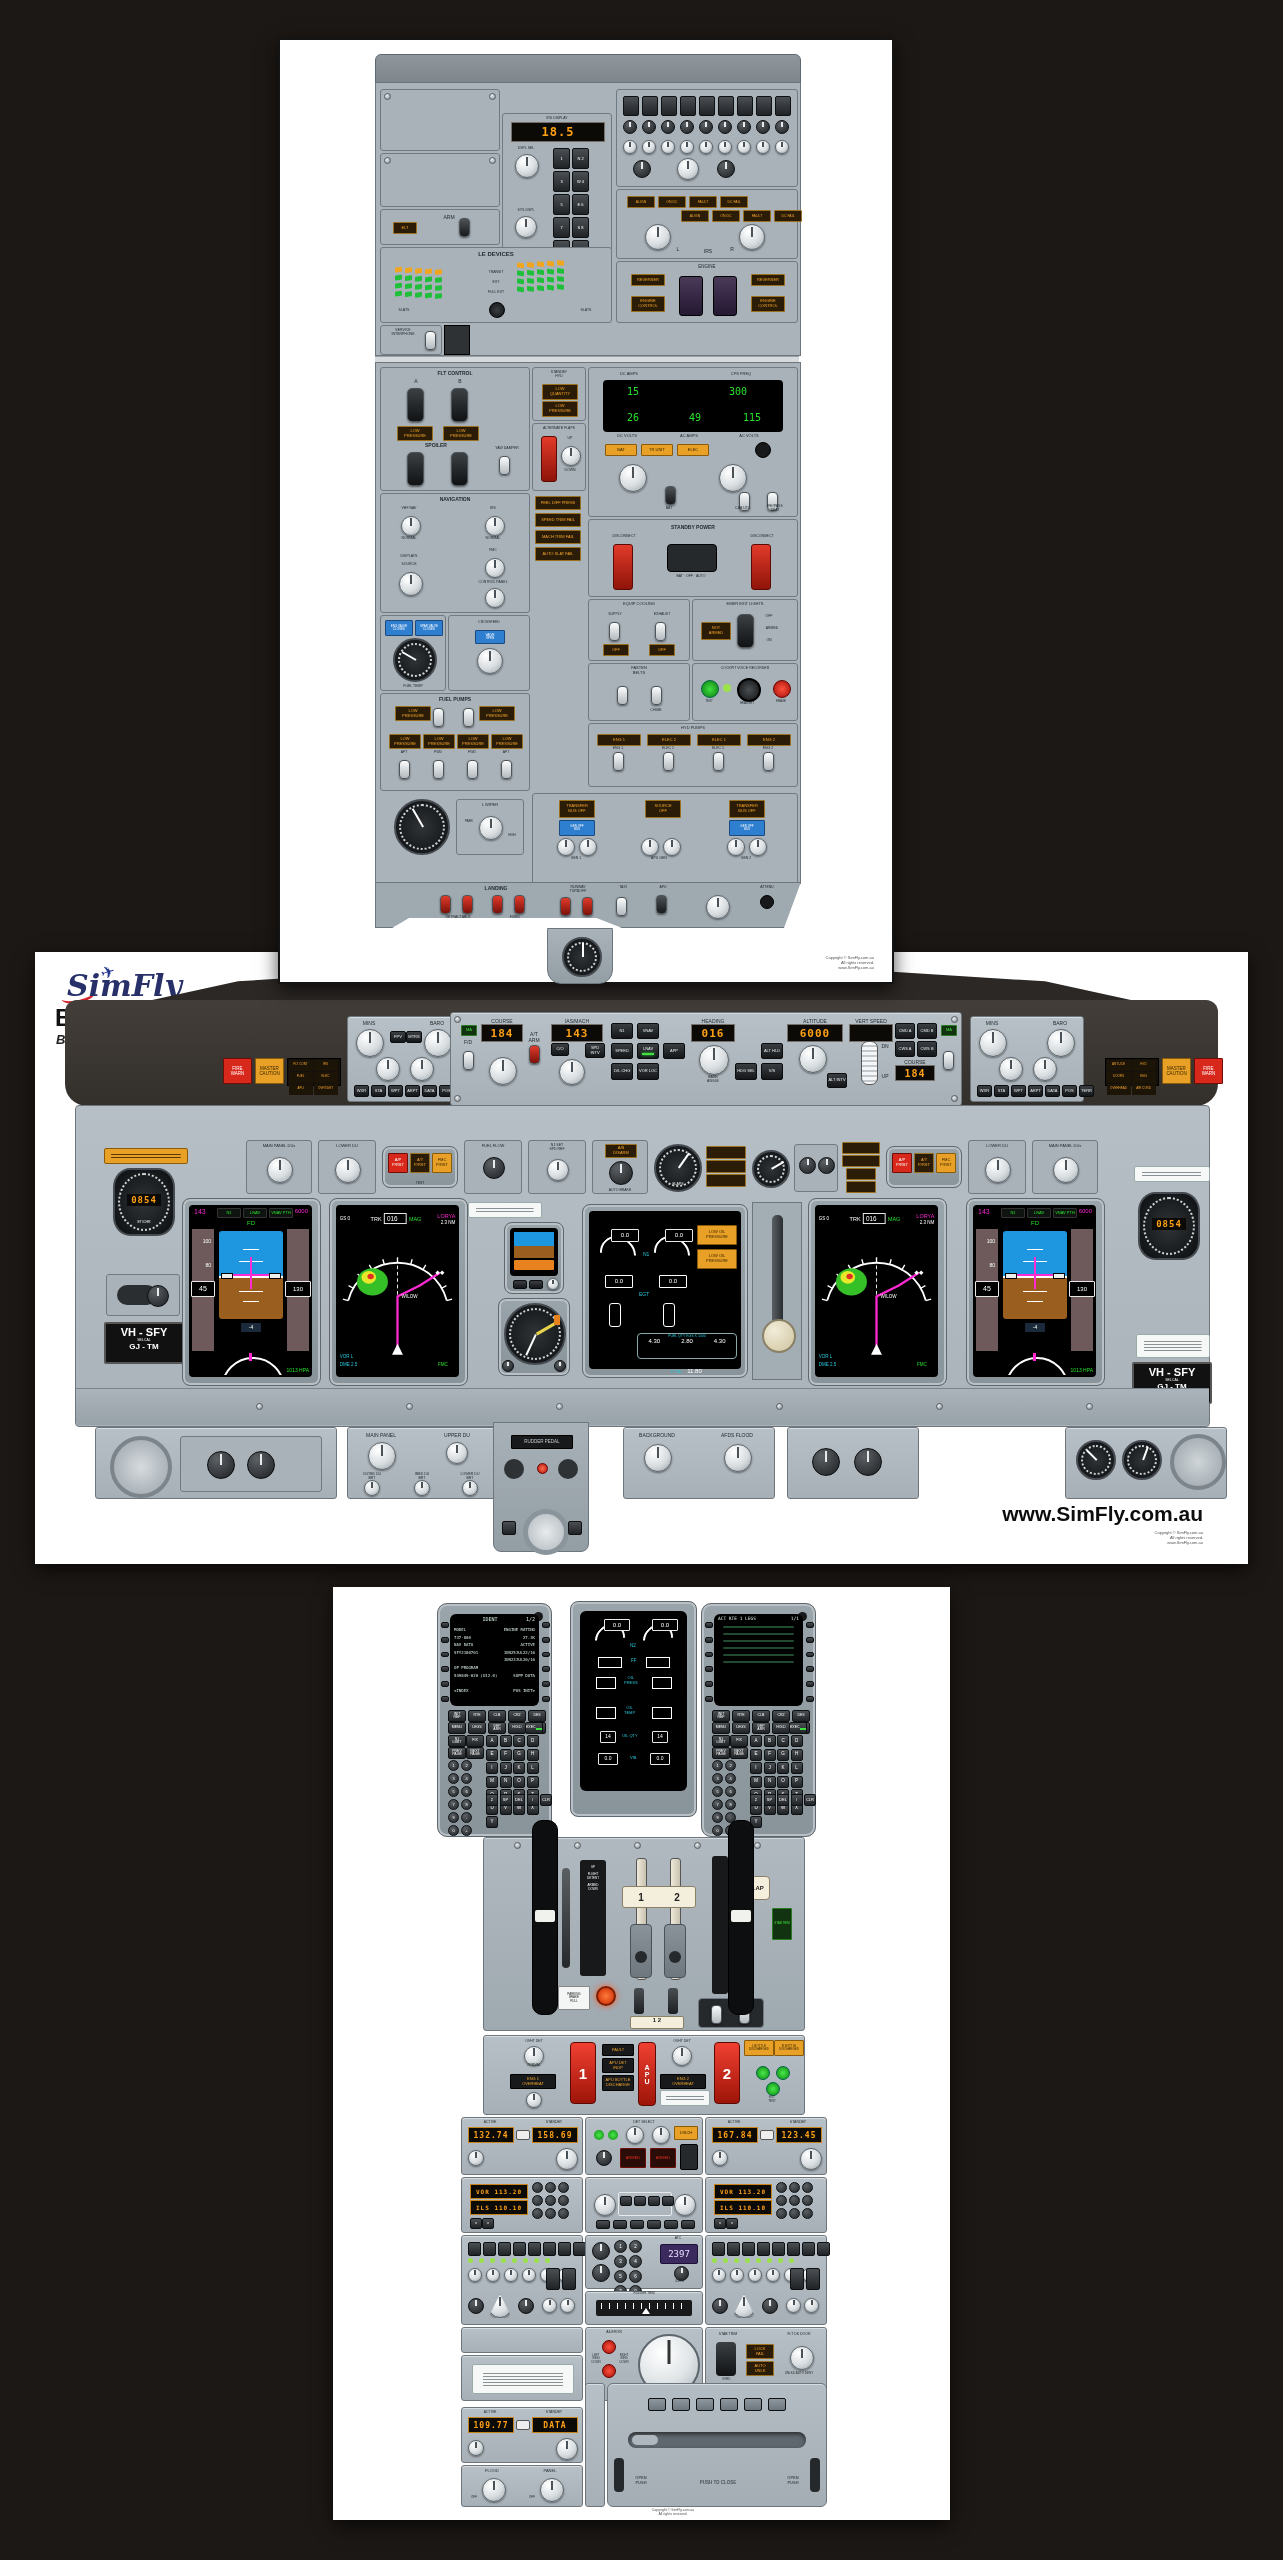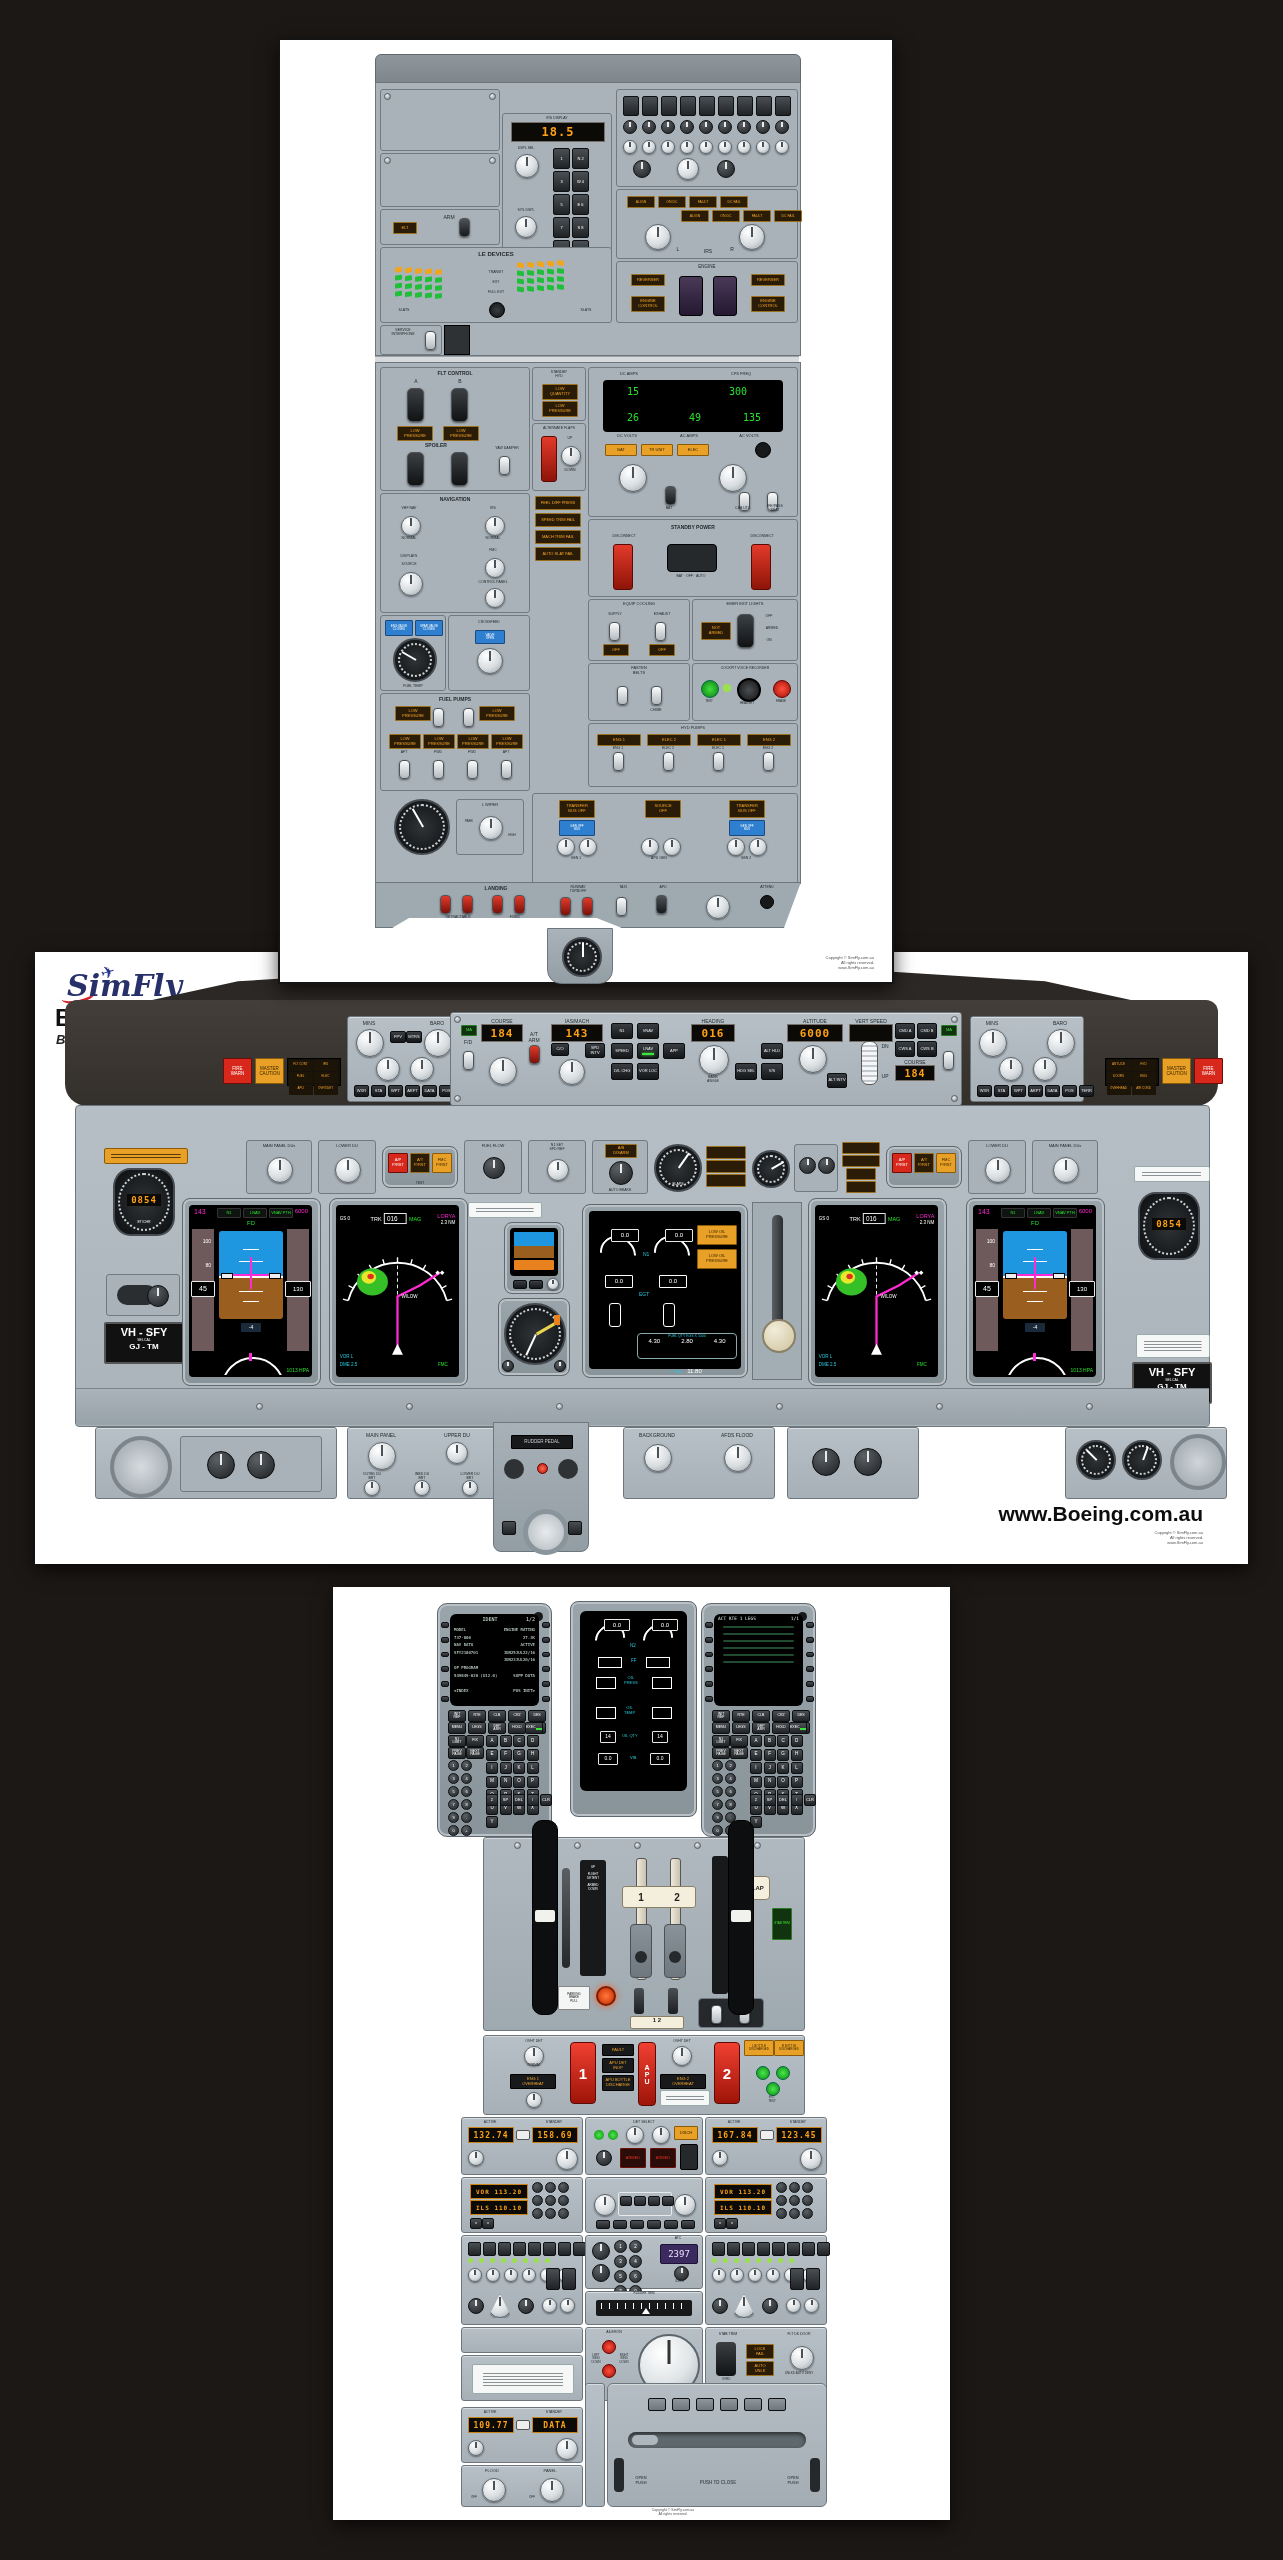--- a/index.html
+++ b/index.html
@@ -581,21 +581,21 @@
   <div class="abs" style="left:458px;top:470px;width:94px;height:128px;background:linear-gradient(#a8b1b8,#939da4);border:1px solid #6d767c;border-radius:0 0 8px 8px">
     <div class="bx k2" style="left:17px;top:12px;width:60px;height:12px;font-size:4.5px">RUDDER PEDAL</div>
     <div class="abs" style="left:10px;top:36px;width:20px;height:20px;border-radius:50%;background:#2e3235"></div>
     <div class="abs" style="left:64px;top:36px;width:20px;height:20px;border-radius:50%;background:#2e3235"></div>
     <div class="abs" style="left:43px;top:40px;width:9px;height:9px;border-radius:50%;background:radial-gradient(#ff6a50,#b01608);border:1px solid #600"></div>
     <div class="abs" style="left:29px;top:86px;width:36px;height:36px;border-radius:50%;background:radial-gradient(#e8ebed,#b0b8bd);border:5px solid #8a949b"></div>
     <div class="keycap" style="position:absolute;left:8px;top:98px;width:12px;height:12px"></div>
     <div class="keycap" style="position:absolute;left:74px;top:98px;width:12px;height:12px"></div>
   </div>
 
-  <div class="abs" style="right:45px;top:550px;font-size:21px;font-weight:bold;color:#0d0d0d">www.Boeing.com.au</div>
+  <div class="abs" style="right:45px;top:550px;font-size:21px;font-weight:bold;color:#0d0d0d">www.SimFly.com.au</div>
   <div class="abs" style="right:45px;top:578px;font-size:4px;color:#555;text-align:right;white-space:pre-line">Copyright © SimFly.com.au
 All rights reserved.
 www.SimFly.com.au</div>
 </div>
 
 <div class="poster" style="left:278px;top:38px;width:612px;height:942px;border:2px solid #141414">
   <div class="abs" style="left:95px;top:14px;width:424px;height:872px">
 
     <div class="abs" style="left:0;top:0;width:424px;height:28px;background:linear-gradient(#8f979c,#7e868c);border:1px solid #5f686e;border-radius:6px 6px 0 0"></div>
 
@@ -805,21 +805,21 @@
       </div>
 
       <div class="sp" style="left:212px;top:4px;width:208px;height:148px">
         <div class="lbl" style="left:20px;top:4px;width:40px;font-size:4px">DC AMPS</div>
         <div class="lbl" style="left:130px;top:4px;width:44px;font-size:4px">CPS FREQ</div>
         <div class="scrn" style="left:14px;top:12px;width:180px;height:52px;border-radius:4px">
           <div class="abs grn mono" style="left:24px;top:6px;font-size:10px">15</div>
           <div class="abs grn mono" style="left:126px;top:6px;font-size:10px">300</div>
           <div class="abs grn mono" style="left:24px;top:32px;font-size:10px">26</div>
           <div class="abs grn mono" style="left:86px;top:32px;font-size:10px">49</div>
-          <div class="abs grn mono" style="left:140px;top:32px;font-size:10px">135</div>
+          <div class="abs grn mono" style="left:140px;top:32px;font-size:10px">115</div>
         </div>
         <div class="lbl" style="left:18px;top:66px;width:40px;font-size:4px">DC VOLTS</div>
         <div class="lbl" style="left:80px;top:66px;width:40px;font-size:4px">AC AMPS</div>
         <div class="lbl" style="left:140px;top:66px;width:40px;font-size:4px">AC VOLTS</div>
         <div class="row" style="left:16px;top:76px;gap:4px">
               <div class="bx af" style="position:relative;width:30px;height:10px">BAT</div>
               <div class="bx af" style="position:relative;width:30px;height:10px">TR UNIT</div>
               <div class="bx af" style="position:relative;width:30px;height:10px">ELEC</div>
             </div>
         <div class="abs" style="left:166px;top:74px;width:14px;height:14px;border-radius:50%;background:#17191b;border:1px solid #000"></div>

